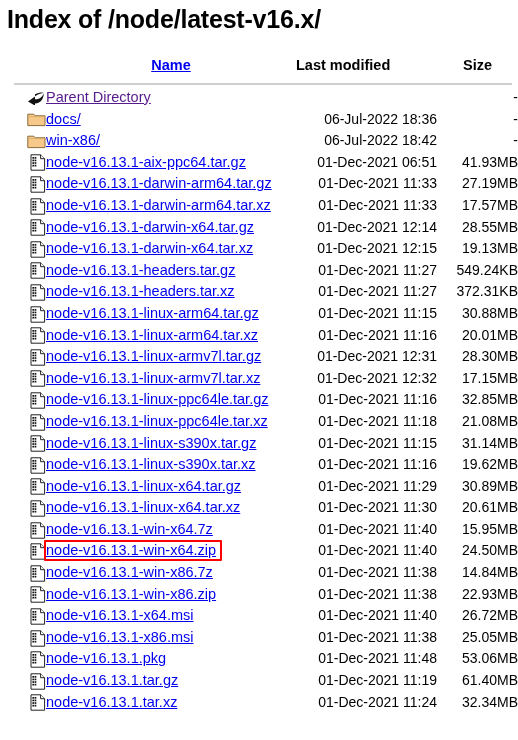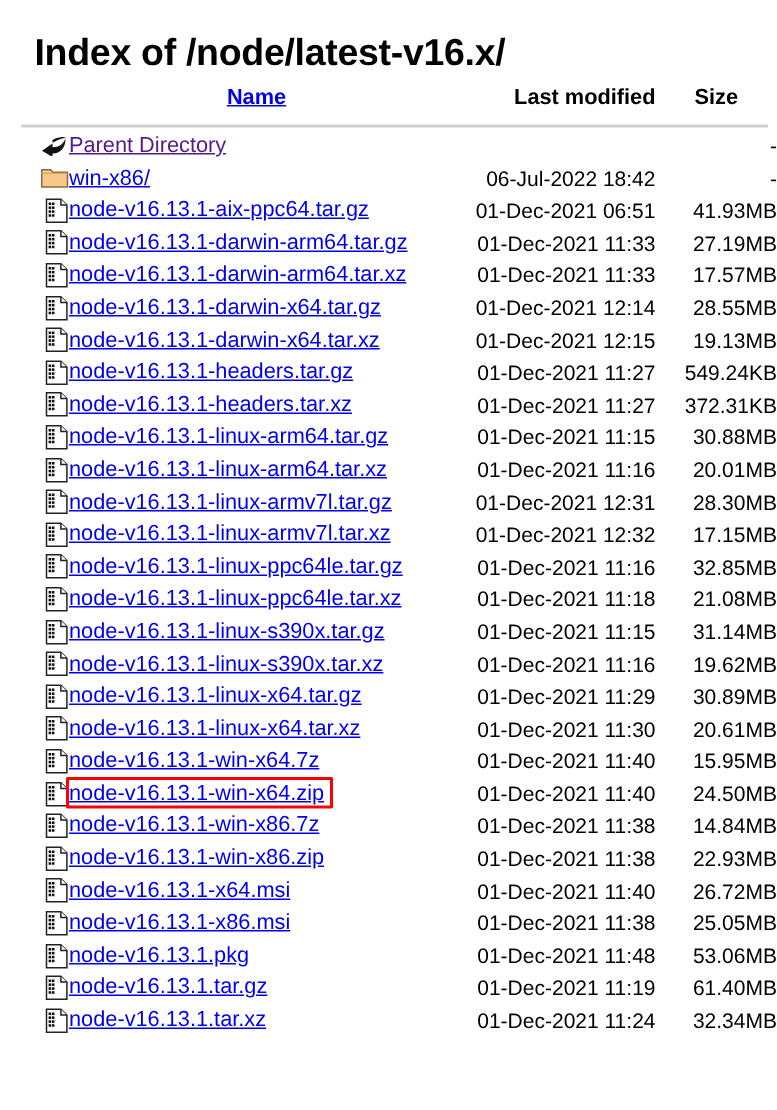--- a/index.html
+++ b/index.html
@@ -13,21 +13,21 @@
     overflow: hidden;
     font-family: "Liberation Sans", sans-serif;
     color: #000000;
     position: relative;
   }
 
   #page-title {
     font-size: 25px;
     font-weight: bold;
     letter-spacing: -0.2px;
-    margin: 16px;
+    margin: 0;
     padding: 4px 0 0 7px;
     line-height: 30px;
     white-space: nowrap;
   }
 
   .listing {
     position: absolute;
     top: 52px;
     left: 0;
     width: 518px;
@@ -53,21 +53,21 @@
   col.c-size { width: 81px; }
 
   
   thead th {
     font-weight: bold;
     font-size: 14.5px;
     height: 26px;
     line-height: 26px;
   }
   th.h-name { text-align: center; padding-right: 38px; margin-top: 22px; }
-  th.h-date { text-align: right; }
+  th.h-date { text-align: left; }
   th.h-size { padding-right: 12px; }
 
   th.h-name a {
     color: #0000EE;
     text-decoration: underline;
   }
 
   tr.rule-row td {
     padding: 0;
     height: 9px;
@@ -189,20 +189,29 @@
               </svg></span></td>
           <td class="name-cell"><a href="#" class="visited">Parent Directory</a></td>
           <td class="date-cell"></td>
           <td class="size-cell">-</td>
         </tr>
         <tr class="frow">
           <td class="icon-cell"><span class="icon icon-folder"><svg width="19" height="15" viewBox="0 0 19 15">
                 <path d="M0.8 2.2 h6.0 l1.4 1.6 h9.8 v9.8 h-17.2 z" fill="#F6C98A" stroke="#8A6A3A" stroke-width="1"></path>
                 <path d="M0.8 4.6 h17.2" stroke="#D9A864" stroke-width="0.8" fill="none"></path>
               </svg></span></td>
+          <td class="name-cell"><a href="#">docs/</a></td>
+          <td class="date-cell">06-Jul-2022 18:36</td>
+          <td class="size-cell">-</td>
+        </tr>
+        <tr class="frow">
+          <td class="icon-cell"><span class="icon icon-folder"><svg width="19" height="15" viewBox="0 0 19 15">
+                <path d="M0.8 2.2 h6.0 l1.4 1.6 h9.8 v9.8 h-17.2 z" fill="#F6C98A" stroke="#8A6A3A" stroke-width="1"></path>
+                <path d="M0.8 4.6 h17.2" stroke="#D9A864" stroke-width="0.8" fill="none"></path>
+              </svg></span></td>
           <td class="name-cell"><a href="#">win-x86/</a></td>
           <td class="date-cell">06-Jul-2022 18:42</td>
           <td class="size-cell">-</td>
         </tr>
         <tr class="frow">
           <td class="icon-cell"><span class="icon icon-file"><svg width="16" height="17" viewBox="0 0 16 17">
                 <path d="M1 0.8 h9.6 l4 3.9 v11.5 h-13.6 z" fill="#ffffff" stroke="#222222" stroke-width="1"></path>
                 <path d="M10.6 0.8 v3.9 h4" fill="#ffffff" stroke="#222222" stroke-width="1"></path>
                 <g fill="#111111">
                   <rect x="2.4" y="3.0" width="1.7" height="1.7"></rect>

